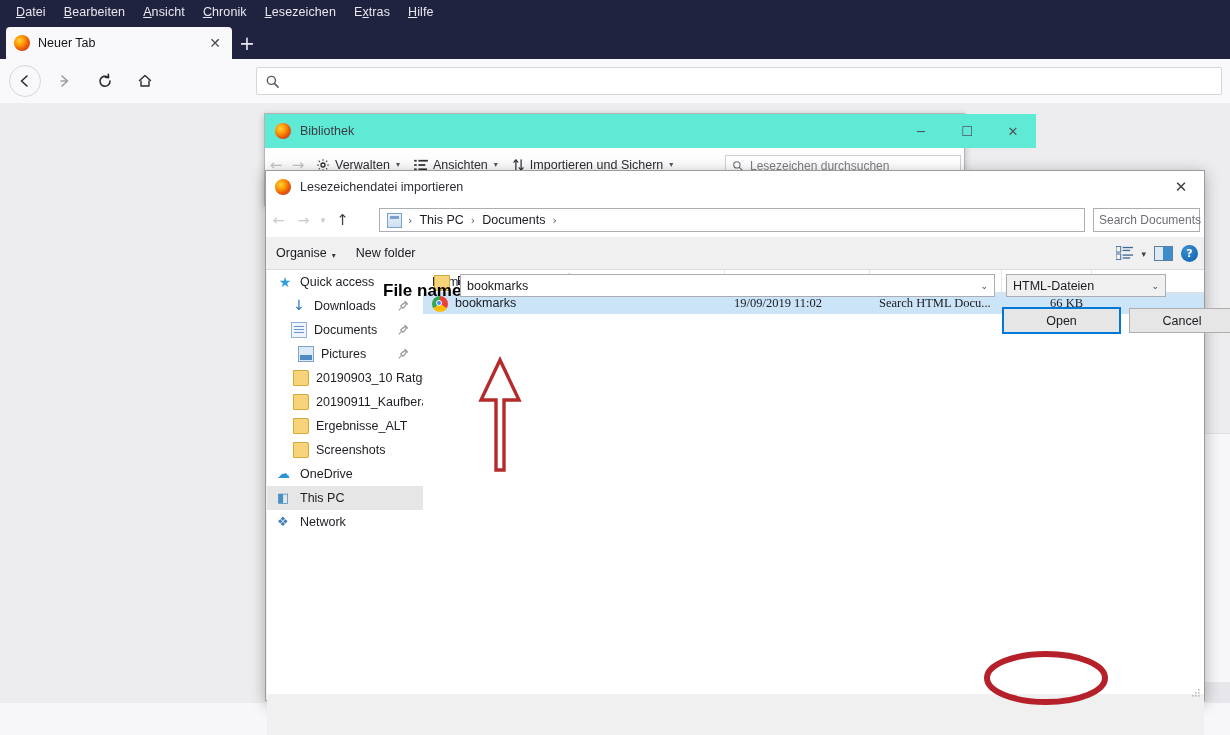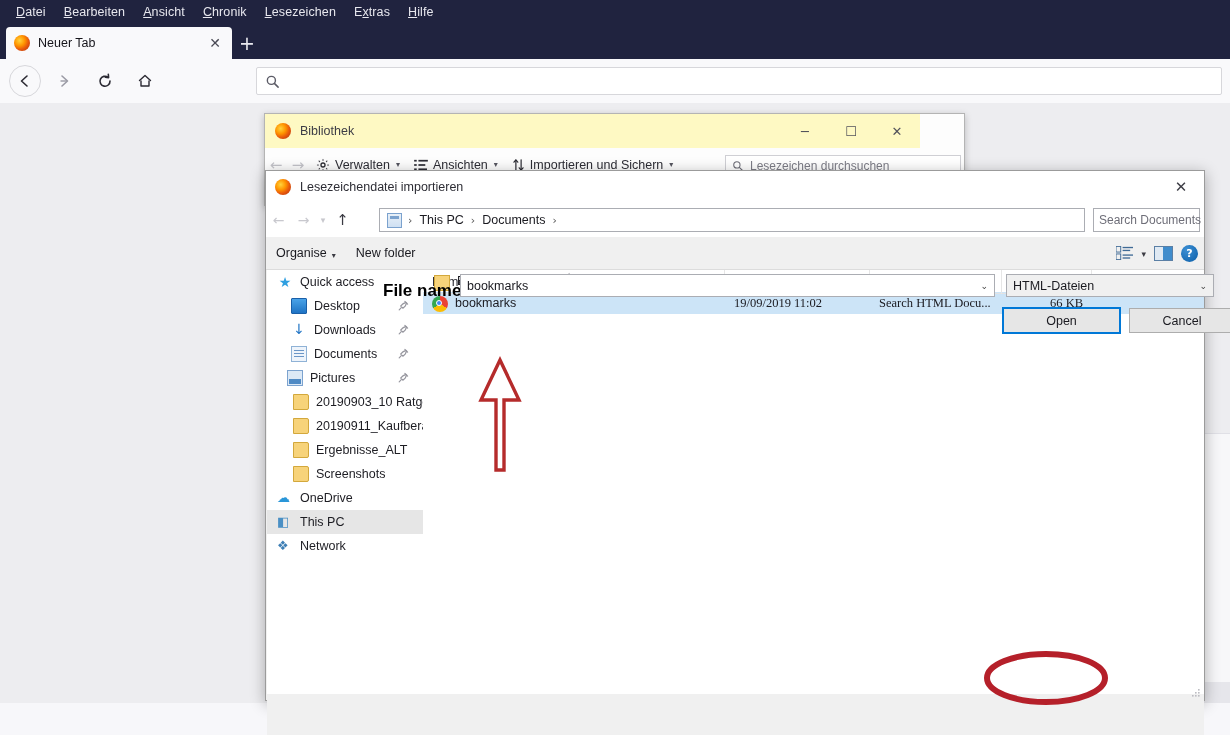--- a/index.html
+++ b/index.html
@@ -116,22 +116,22 @@
     background: #f7f7fa;
   }
 
   
   #library-window {
     position: absolute; left: 264px; top: 113px; width: 701px; height: 93px;
     background: #fdfdfd; border: 1px solid #b4b4b4;
     box-shadow: 0 2px 7px rgba(0,0,0,.22);
   }
   #lib-titlebar {
-    position: absolute; left: 0; top: 0; width: 655px; height: 34px;
-    background: #fef9c3; display: flex; align-items: center;
+    position: absolute; left: 0; top: 0; width: 771px; height: 34px;
+    background: #5eead4; display: flex; align-items: center;
   }
   #lib-titlebar .lib-favicon {
     width: 16px; height: 16px; margin-left: 10px; border-radius: 50%;
     background: radial-gradient(circle at 35% 35%, #ffd33d 0%, #ff9500 35%, #e8590c 60%, #a8300a 100%);
   }
   #lib-titlebar .lib-title {
     margin-left: 9px; font-size: 12.5px; color: #3c3c45;
   }
   .lib-wincontrols {
     position: absolute; right: 0; top: 0; height: 34px; display: flex;
@@ -353,21 +353,21 @@
     position: absolute; left: 117px; top: 110px; font-size: 17px; color: #000000; font-weight: bold;
   }
   #fn-input {
     position: absolute; left: 194px; top: 103px; width: 535px; height: 23px;
     background: #fff; border: 1px solid #abadb3; display: flex; align-items: center;
     padding: 0 6px;
   }
   #fn-input .val { font-size: 12.5px; color: #1a1a20; flex: 1; }
   #fn-input .cv { font-size: 9px; color: #444; }
   #ft-select {
-    position: absolute; left: 740px; top: 103px; width: 208px; height: 23px;
+    position: absolute; left: 740px; top: 103px; width: 160px; height: 23px;
     background: #f0f0f0; border: 1px solid #abadb3; display: flex;
     align-items: center; padding: 0 6px;
   }
   #ft-select .val { font-size: 12.5px; color: #1a1a20; flex: 1; }
   #ft-select .cv { font-size: 9px; color: #444; }
   #btn-open {
     position: absolute; left: 737px; top: 137px; width: 117px; height: 25px;
     background: #e6e6e6; border: 1px solid #0078d7; outline: 1px solid #0078d7;
     display: flex; align-items: center; justify-content: center;
     font-size: 12.5px; color: #1a1a20;
@@ -585,31 +585,20 @@
       <span id="fd-help">?</span>
     </span>
   </div>
 
   <div id="fd-navpane">
       <div class="nav-row" style="padding-left: 10px;">
         <span class="nicon ic-star">★</span>
         <span>Quick access</span>
       </div>
       <div class="nav-row" style="padding-left: 24px;">
-        <span class="nicon ic-desktop"></span>
-        <span>Desktop</span>
-        <span class="pin" style="font-size: 10px;"><svg width="11" height="11" viewBox="0 0 12 12">
-            <g stroke="#97979f" stroke-width="1.3" fill="none" stroke-linecap="round">
-              <path d="M7.5 1.5 L10.5 4.5"></path>
-              <path d="M8.6 2.6 L5.4 4.2 L3 6.6 L5.4 9 L7.8 6.6 L9.4 3.4"></path>
-              <path d="M3.6 8.4 L1.3 10.7"></path>
-            </g>
-          </svg></span>
-      </div>
-      <div class="nav-row" style="padding-left: 24px;">
         <span class="nicon ic-download">↓</span>
         <span>Downloads</span>
         <span class="pin" style="font-size: 10px;"><svg width="11" height="11" viewBox="0 0 12 12">
             <g stroke="#97979f" stroke-width="1.3" fill="none" stroke-linecap="round">
               <path d="M7.5 1.5 L10.5 4.5"></path>
               <path d="M8.6 2.6 L5.4 4.2 L3 6.6 L5.4 9 L7.8 6.6 L9.4 3.4"></path>
               <path d="M3.6 8.4 L1.3 10.7"></path>
             </g>
           </svg></span>
       </div>
@@ -617,21 +606,21 @@
         <span class="nicon ic-doc"></span>
         <span>Documents</span>
         <span class="pin" style="font-size: 10px;"><svg width="11" height="11" viewBox="0 0 12 12">
             <g stroke="#97979f" stroke-width="1.3" fill="none" stroke-linecap="round">
               <path d="M7.5 1.5 L10.5 4.5"></path>
               <path d="M8.6 2.6 L5.4 4.2 L3 6.6 L5.4 9 L7.8 6.6 L9.4 3.4"></path>
               <path d="M3.6 8.4 L1.3 10.7"></path>
             </g>
           </svg></span>
       </div>
-      <div class="nav-row" style="padding-left: 20px;">
+      <div class="nav-row" style="padding-left: 31px;">
         <span class="nicon ic-pic"></span>
         <span>Pictures</span>
         <span class="pin" style="font-size: 10px;"><svg width="11" height="11" viewBox="0 0 12 12">
             <g stroke="#97979f" stroke-width="1.3" fill="none" stroke-linecap="round">
               <path d="M7.5 1.5 L10.5 4.5"></path>
               <path d="M8.6 2.6 L5.4 4.2 L3 6.6 L5.4 9 L7.8 6.6 L9.4 3.4"></path>
               <path d="M3.6 8.4 L1.3 10.7"></path>
             </g>
           </svg></span>
       </div>

